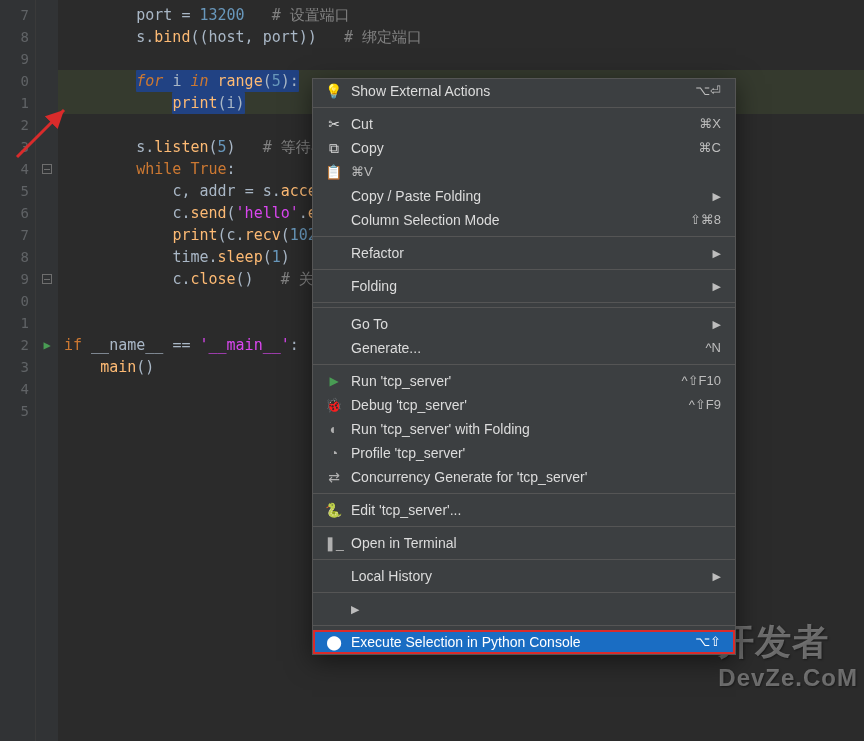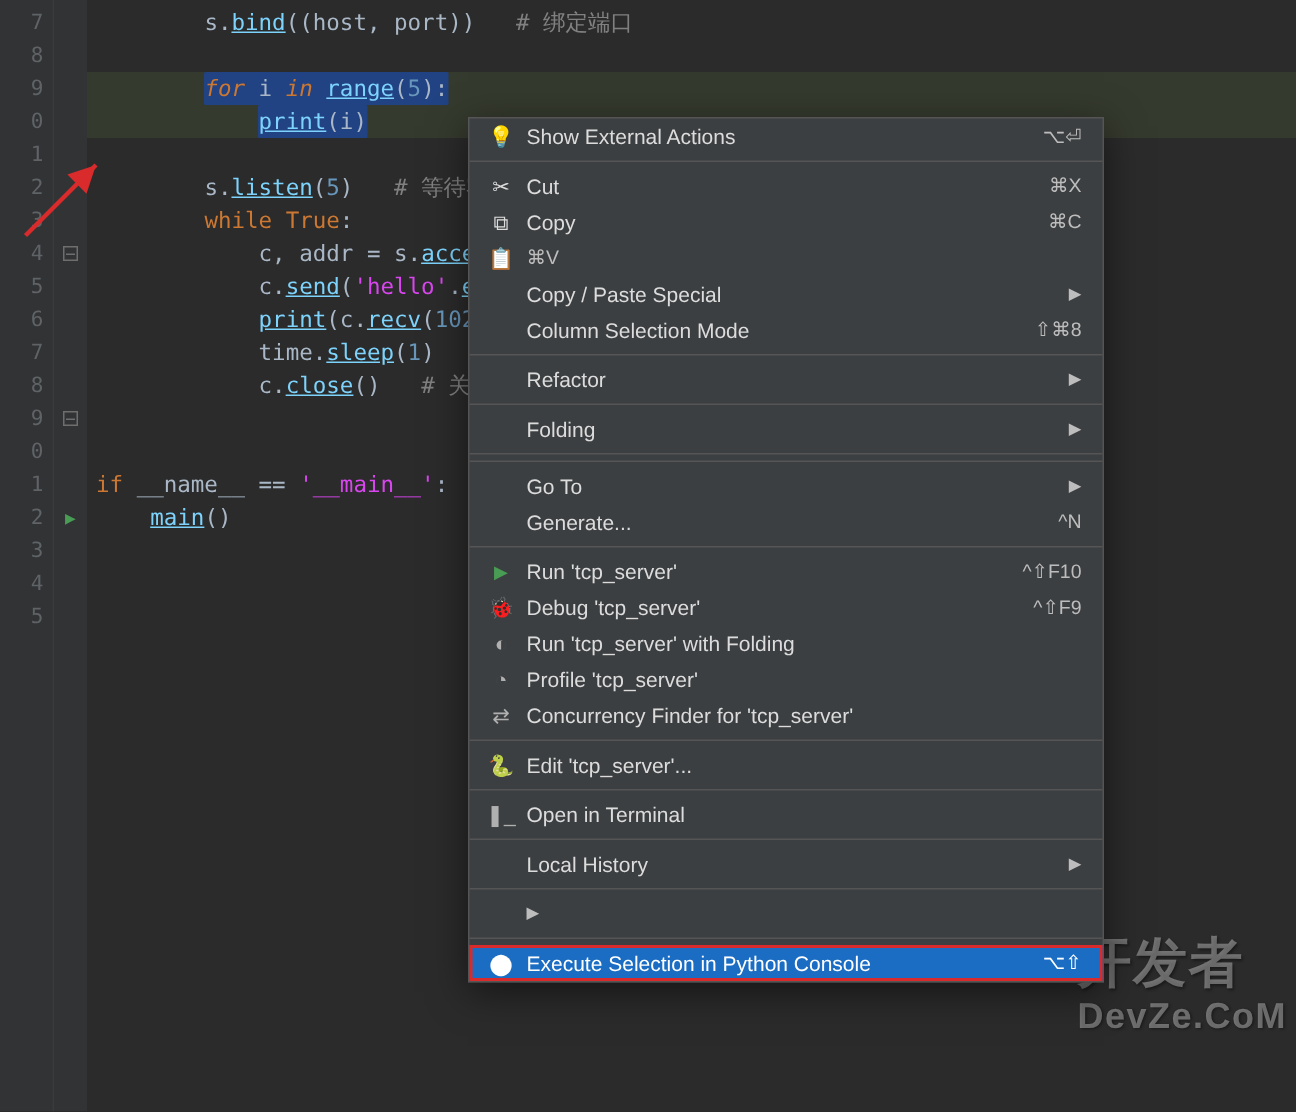--- a/index.html
+++ b/index.html
@@ -35,21 +35,21 @@
   }
   .code .line { height: 22px; line-height: 22px; white-space: pre; padding-left: 6px; }
   .hl { background: #353a2e; }
   .sel {
     background: #214283;
     display: inline-block;
     border-radius: 1px;
   }
   .kw { color: #cc7832; font-style: italic; }
   .kw2 { color: #cc7832; }
-  .fn { color: #7dd3fc; text-decoration: underline; }
+  .fn { color: #fdba74; }
   .num { color: #6897bb; }
   .str { color: #d946ef; }
   .cm { color: #808080; }
   .op { color: #a9b7c6; }
   .id { color: #a9b7c6; }
 
   .arrow {
     position: absolute;
     left: 12px; top: 102px;
     width: 60px; height: 60px;
@@ -155,20 +155,21 @@
       <div class="ln"></div>
       <div class="ln"></div>
       <div class="ln">
         <span class="play-tri">▶</span>
       </div>
       <div class="ln"></div>
       <div class="ln"></div>
       <div class="ln"></div>
     </div>
   <div class="code" id="code">
+      <div class="line">        <span class="id">port </span><span class="op">= </span><span class="num">13200</span><span class="id">   </span><span class="cm"># 设置端口</span></div>
       <div class="line">        <span class="id">s.</span><span class="fn">bind</span><span class="id">((host, port))   </span><span class="cm"># 绑定端口</span></div>
       <div class="line"></div>
       <div class="line hl">        <span class="sel"><span class="kw">for </span><span class="id">i </span><span class="kw">in </span><span class="fn">range</span><span class="id">(</span><span class="num">5</span><span class="id">)</span><span class="op">:</span></span></div>
       <div class="line hl">            <span class="sel"><span class="fn">print</span><span class="id">(i)</span></span></div>
       <div class="line"></div>
       <div class="line">        <span class="id">s.</span><span class="fn">listen</span><span class="id">(</span><span class="num">5</span><span class="id">)   </span><span class="cm"># 等待客户端连</span></div>
       <div class="line">        <span class="kw2">while </span><span class="kw2">True</span><span class="op">:</span></div>
       <div class="line">            <span class="id">c, addr </span><span class="op">= </span><span class="id">s.</span><span class="fn">accept</span><span class="id">()</span></div>
       <div class="line">            <span class="id">c.</span><span class="fn">send</span><span class="id">(</span><span class="str">'hello'</span><span class="id">.</span><span class="fn">encode</span><span class="id">(</span></div>
       <div class="line">            <span class="fn">print</span><span class="id">(c.</span><span class="fn">recv</span><span class="id">(</span><span class="num">1024</span><span class="id">))</span></div>
@@ -216,21 +217,21 @@
       <span class="sc">⌘C</span>
     </div>
     <div class="item">
       <span class="ic">
         <span>📋</span>
       </span>
       <span class="sc">⌘V</span>
     </div>
     <div class="item">
       <span class="ic"></span>
-      <span class="lbl">Copy / Paste Special</span>
+      <span class="lbl">Copy / Paste Folding</span>
       <span class="arw">▶</span>
     </div>
     <div class="item">
       <span class="ic"></span>
       <span class="lbl">Column Selection Mode</span>
       <span class="sc">⇧⌘8</span>
     </div>
     <div class="sep"></div>
     <div class="item">
       <span class="ic"></span>
@@ -279,21 +280,21 @@
     <div class="item">
       <span class="ic">
         <span class="prof-ic">◔</span>
       </span>
       <span class="lbl">Profile 'tcp_server'</span>
     </div>
     <div class="item">
       <span class="ic">
         <span class="diag-ic">⇄</span>
       </span>
-      <span class="lbl">Concurrency Finder for 'tcp_server'</span>
+      <span class="lbl">Concurrency Generate for 'tcp_server'</span>
     </div>
     <div class="sep"></div>
     <div class="item">
       <span class="ic">
         <span class="pylogo">🐍</span>
       </span>
       <span class="lbl">Edit 'tcp_server'...</span>
     </div>
     <div class="sep"></div>
     <div class="item">

